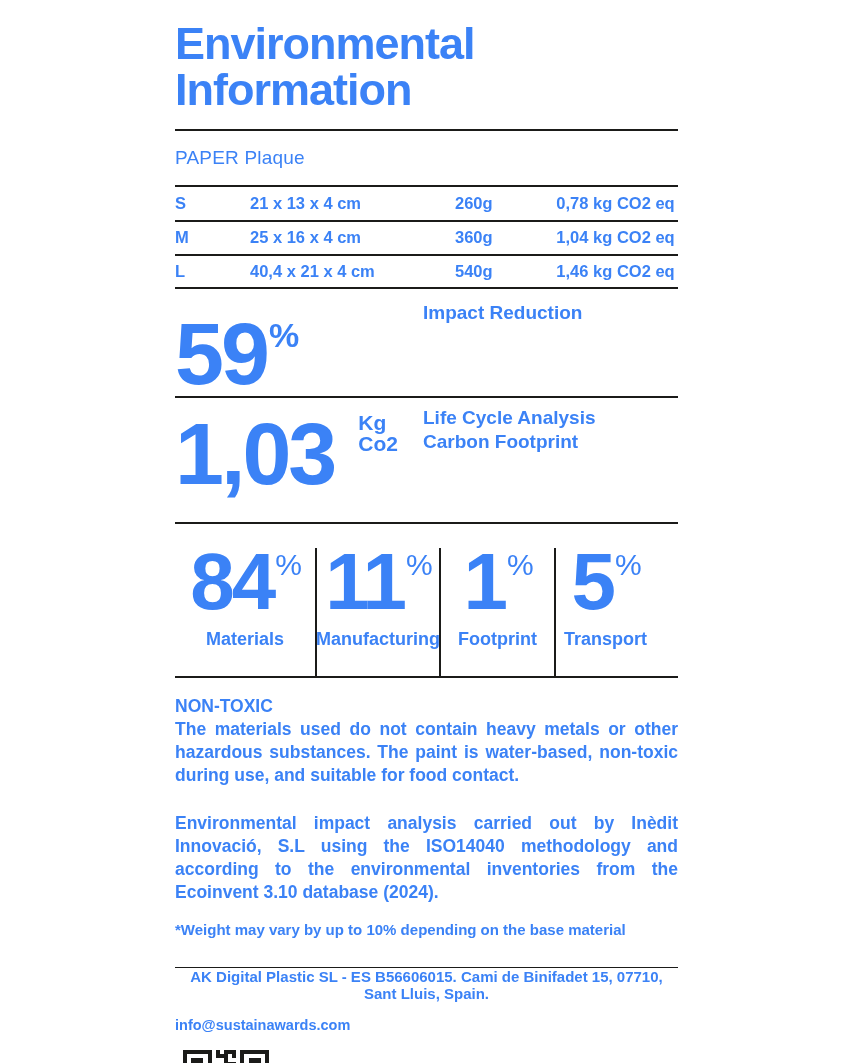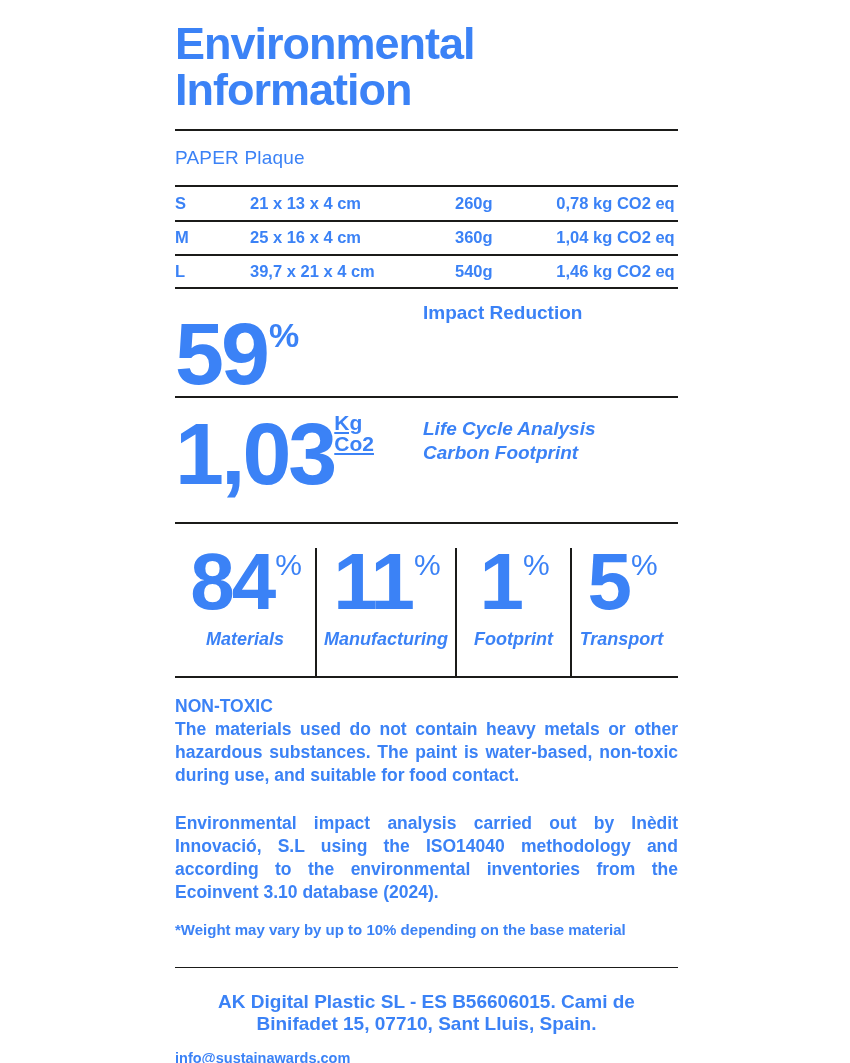--- a/index.html
+++ b/index.html
@@ -56,63 +56,63 @@
     letter-spacing:-3px; display:inline-block;
   }
   .big-pct {
     display:inline-block; vertical-align:top;
     font-size:34px; font-weight:700; letter-spacing:0;
     position:relative; top:2px; left:2px;
   }
   .unit-stack {
     display:inline-block; vertical-align:top;
     font-size:21px; line-height:21px; font-weight:700;
-    letter-spacing:0; margin-left:0; position:relative; top:-2px;text-decoration:underline;
+    letter-spacing:0; margin-left:24px; position:relative; top:-2px;
   }
   .side-label {
     position:absolute; left:248px;
     font-size:19px; line-height:24px; font-weight:700;
   }
   .sect-59 .side-label { top:12px; }
-  .sect-103 .side-label { top:19px;font-style:italic; }
+  .sect-103 .side-label { top:8px; }
 
   
   .breakdown {
     height:154px; padding-top:24px;
     border-bottom:2.5px solid #1b1b19;
     display:flex;
   }
   .bd-col {
     display:flex; flex-direction:column; align-items:center;
     justify-content:flex-start;
   }
   .bd-col + .bd-col { border-left:2px solid #1b1b19; }
   .bd-col:nth-child(1){ width:140px; }
-  .bd-col:nth-child(2){ width:140px; }
+  .bd-col:nth-child(2){ width:124px; }
   .bd-col:nth-child(3){ width:115px; }
   .bd-col:nth-child(4){ width:101px; }
   .bd-num {
     font-size:80px; font-weight:700; line-height:0.86; letter-spacing:-3px;
   }
   .bd-pct {
     display:inline-block; vertical-align:top;
     font-size:30px; letter-spacing:0; position:relative; top:0; left:2px;
   }
-  .bd-label { margin-top:12px; font-size:18px; font-weight:700;font-style:italic; }
+  .bd-label { margin-top:12px; font-size:18px; font-weight:700; }
 
   
   .notes { margin-top:17px; font-size:17.5px; line-height:23px; font-weight:700; }
   .notes-heading { font-size:17.5px; font-weight:700; }
   .para { text-align:justify; }
   .para + .para { margin-top:25px; }
   .disclaimer { margin-top:14px; font-size:15px; font-weight:700; }
 
   
   .footer-rule { margin-top:26px; }
-  .address { margin-top:23px; text-align:center; font-size:19px; font-weight:700; }
+  .address { text-align:center; font-size:15px; font-weight:700; }
   .email   { margin-top:15px; text-align:left; font-size:14.5px; font-weight:700; }
 
   .logo-row { margin-top:17px; display:flex; align-items:center; }
   .qr { width:86px; height:86px; margin-left:8px; flex:0 0 auto; }
   .qr svg { width:86px; height:86px; display:block; }
   .logo-text { margin-left:18px; white-space:nowrap; letter-spacing:-1px; }
   .logo-sans {
     font-family:"Liberation Sans", sans-serif;
     font-weight:700; font-size:58px;
   }
@@ -144,21 +144,21 @@
         <span class="spec-cell-co2">0,78 kg CO2 eq</span>
       </div>
       <div class="spec-row">
         <span>M</span>
         <span>25 x 16 x 4 cm</span>
         <span>360g</span>
         <span class="spec-cell-co2">1,04 kg CO2 eq</span>
       </div>
       <div class="spec-row">
         <span>L</span>
-        <span>39,7 x 21 x 4 cm</span>
+        <span>40,4 x 21 x 4 cm</span>
         <span>540g</span>
         <span class="spec-cell-co2">1,46 kg CO2 eq</span>
       </div>
     </div>
 
     <div class="stat-section sect-59">
       <span class="big-num">59</span><span class="big-pct">%</span>
       <div class="side-label">Impact Reduction</div>
     </div>
 

